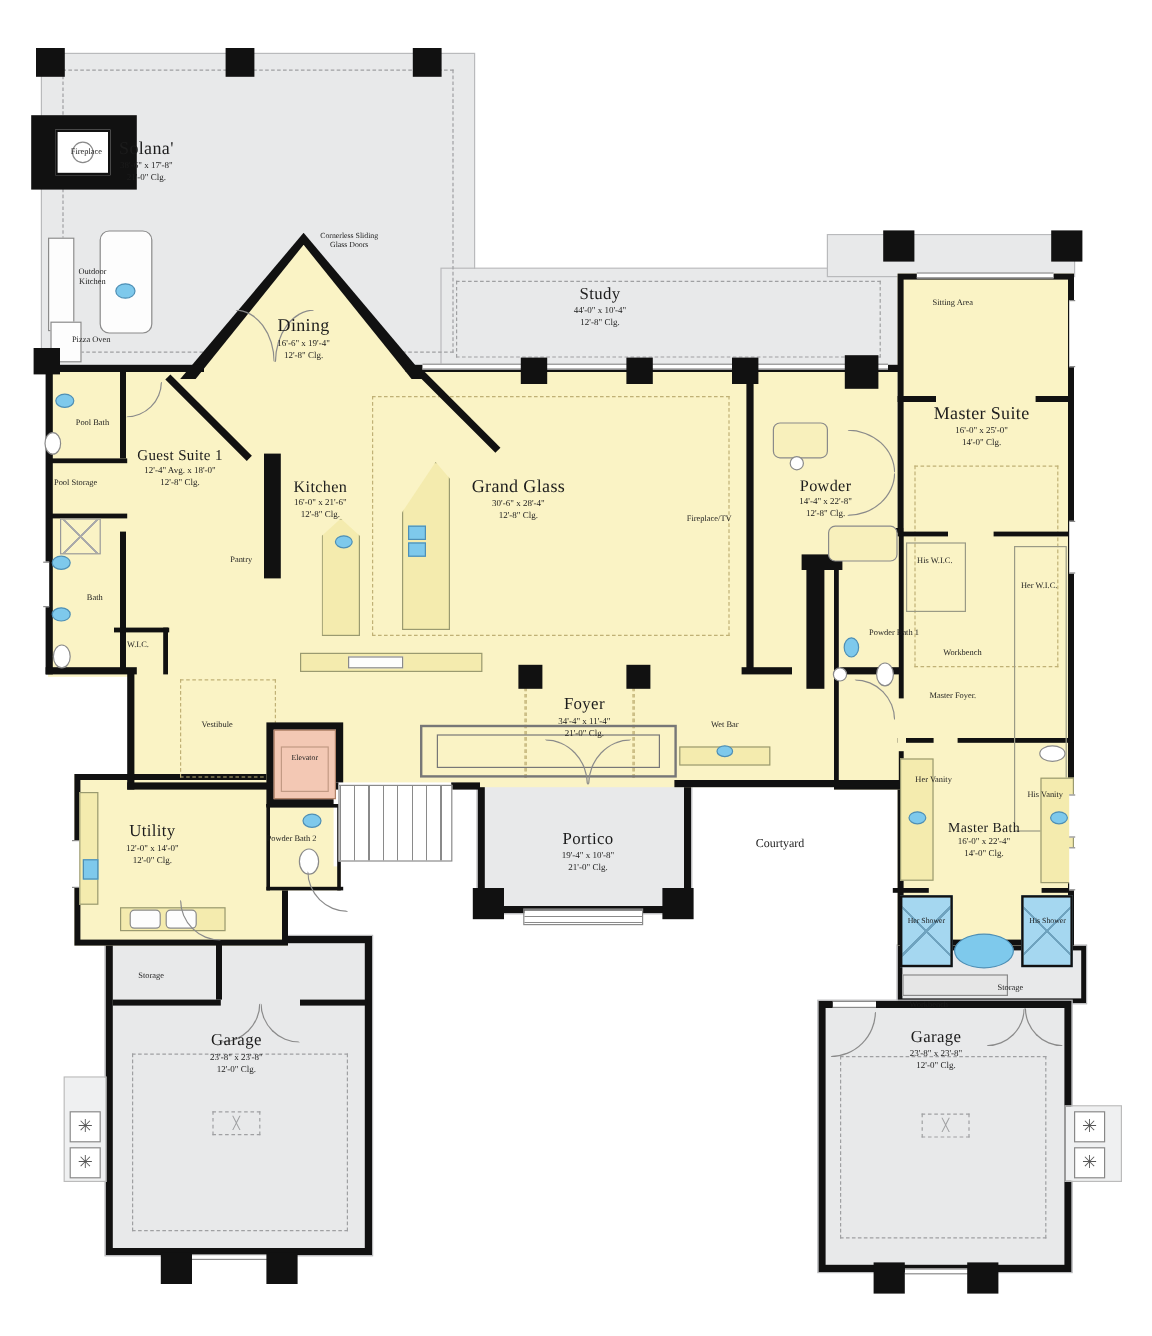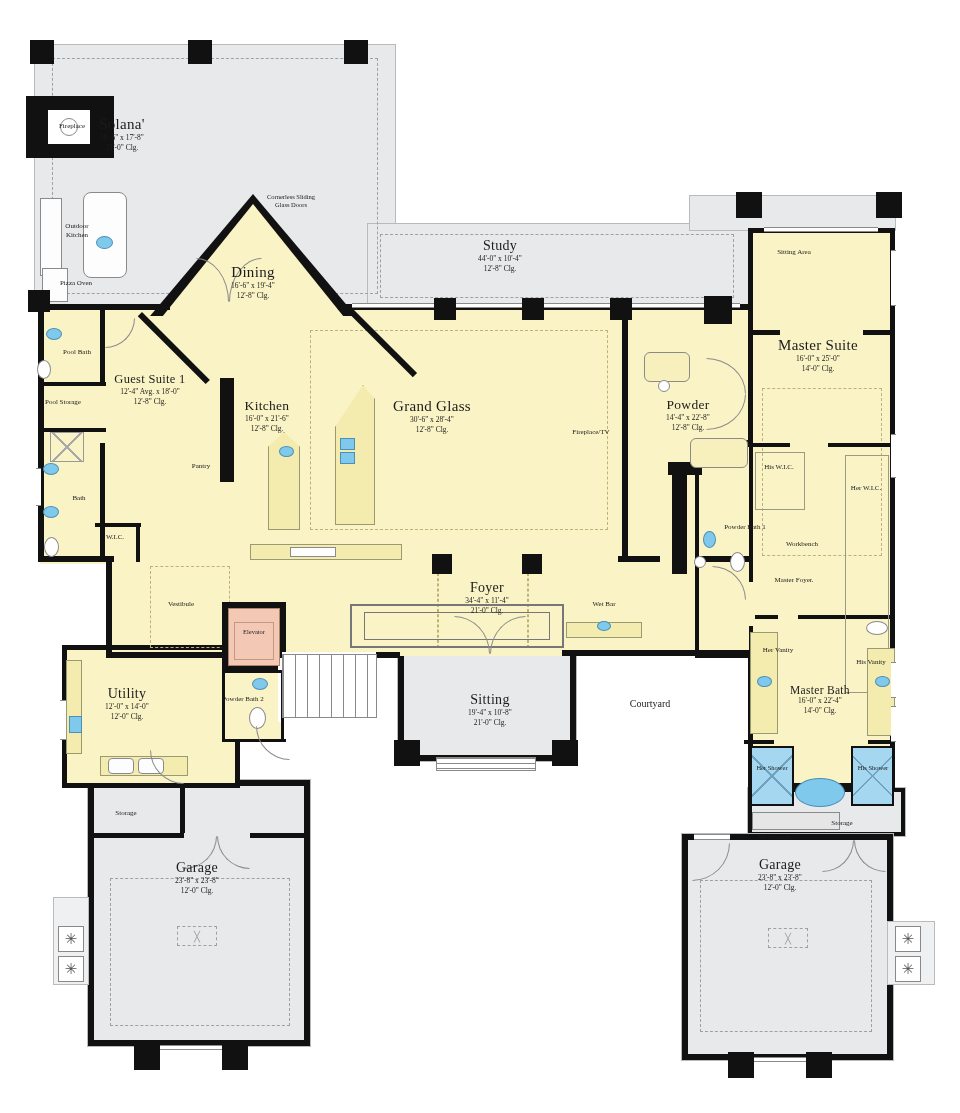--- a/index.html
+++ b/index.html
@@ -177,21 +177,21 @@
     <div class="rname" style="font-size:14px;">Foyer</div>
     <div class="rdim">34'-4" x 11'-4"</div>
     <div class="rdim">21'-0" Clg.</div>
   </div>
   <div class="rlabel" style="left:57px;top:686px;width:140px;">
     <div class="rname" style="font-size:14px;">Utility</div>
     <div class="rdim">12'-0" x 14'-0"</div>
     <div class="rdim">12'-0" Clg.</div>
   </div>
   <div class="rlabel" style="left:420px;top:692px;width:140px;">
-    <div class="rname" style="font-size:14px;">Sitting</div>
+    <div class="rname" style="font-size:14px;">Portico</div>
     <div class="rdim">19'-4" x 10'-8"</div>
     <div class="rdim">21'-0" Clg.</div>
   </div>
   <div class="rlabel" style="left:750px;top:684px;width:140px;">
     <div class="rname" style="font-size:11.5px;">Master Bath</div>
     <div class="rdim">16'-0" x 22'-4"</div>
     <div class="rdim">14'-0" Clg.</div>
   </div>
   <div class="rlabel" style="left:127px;top:860px;width:140px;">
     <div class="rname" style="font-size:14px;">Garage</div>

